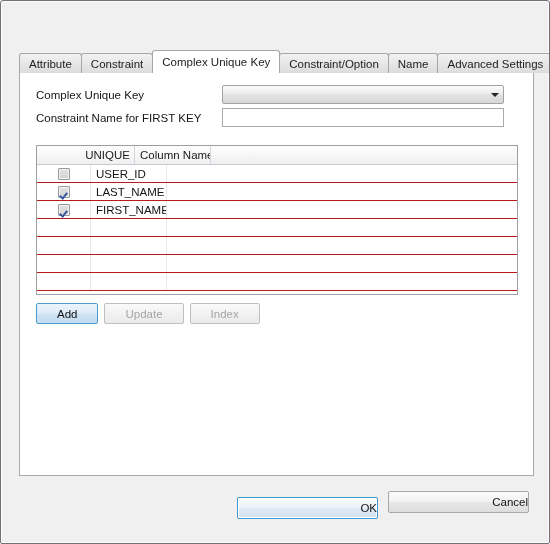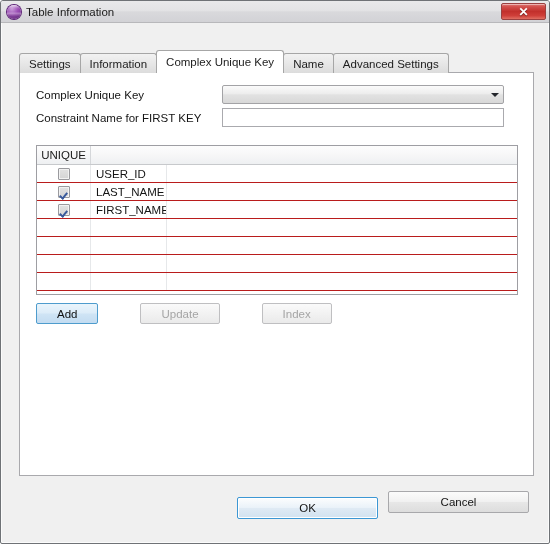--- a/index.html
+++ b/index.html
@@ -182,21 +182,21 @@
     border-bottom: 1px solid #c7c9cc;
   }
   .gh {
     display: flex; align-items: center;
     font-size: 11.5px;
     color: #1a1a1a;
     padding-left: 5px;
     border-right: 1px solid #d5d7da;
     overflow: hidden; white-space: nowrap;
   }
-  .gh.c1 { width: 54px; justify-content: center; padding-left: 0; }
+  .gh.c1 { width: 54px; justify-content: center; padding-left: 0; margin-left: 44px; }
   .gh.c2 { width: 76px; }
   .gh.c3 { flex: 1 1 auto; border-right: none; }
 
   .grid-row {
     display: flex;
     height: 18px;
     border-bottom: 1px solid #b91c1c;
   }
   .gc {
     display: flex; align-items: center;
@@ -250,34 +250,33 @@
   }
   .sbtn.primary {
     border-color: #4e9ccd;
     background: linear-gradient(to bottom, #eaf5fc 0%, #dcecf8 48%, #cfe4f5 52%, #c3dcf1 100%);
     color: #111111;
   }
   .sbtn.disabled {
     color: #a5a5a5;
     border-color: #bfbfc1;
     background: linear-gradient(to bottom, #fafafa 0%, #f2f2f2 50%, #eaeaea 100%);
-    margin-left: 36px;
   }
 
   
   .footer {
     position: absolute;
     left: 0; bottom: 0;
     width: 100%; height: 68px;
   }
   .big-btn {
     position: absolute;
     height: 22px;
     border-radius: 2px;
-    display: flex; align-items: center; justify-content: center;
+    display: flex; align-items: center; justify-content: flex-end;
     font-size: 11.5px;
     color: #141414;
     border: 1px solid #a8a8ab;
     background: linear-gradient(to bottom, #fbfbfb 0%, #f1f1f1 48%, #e7e7e7 52%, #dddddd 100%);
   }
   .big-btn.ok {
     left: 236px; top: 22px;
     width: 141px;
     border: 1px solid #3c97d4;
     background: linear-gradient(to bottom, #fcfdfe 0%, #eaf2f9 48%, #dfeaf4 52%, #d2e2f0 100%);
@@ -286,37 +285,33 @@
   .big-btn.cancel {
     left: 387px; top: 16px;
     width: 141px;
   }
 </style>
 </head>
 <body>
 
 <div class="window">
 
-  <div class="titlebar">
-    <div class="title-icon"></div>
-    <div class="title-text">Table Information</div>
-    <div class="close-btn">
-      <span class="close-x">✕</span>
-    </div>
-  </div>
 
   <div class="tabstrip">
     <div class="tab">
-      <span>Settings</span>
+      <span>Attribute</span>
     </div>
     <div class="tab">
-      <span>Information</span>
+      <span>Constraint</span>
     </div>
     <div class="tab active">
       <span>Complex Unique Key</span>
+    </div>
+    <div class="tab">
+      <span>Constraint/Option</span>
     </div>
     <div class="tab">
       <span>Name</span>
     </div>
     <div class="tab">
       <span>Advanced Settings</span>
     </div>
   </div>
 
   <div class="panel">
@@ -334,20 +329,21 @@
     <div class="form-row r2">
       <span class="form-label">Constraint Name for FIRST KEY</span>
     </div>
     <div class="textfield">
       <span placeholder=""></span>
     </div>
 
     <div class="grid-wrap">
       <div class="grid-head">
         <div class="gh c1">UNIQUE</div>
+        <div class="gh c2">Column Name</div>
         <div class="gh c3"></div>
       </div>
 
       <div class="grid-row">
         <div class="gc c1">
             <span class="cbx"></span>
           </div>
         <div class="gc c2">USER_ID</div>
         <div class="gc c3"></div>
       </div>

